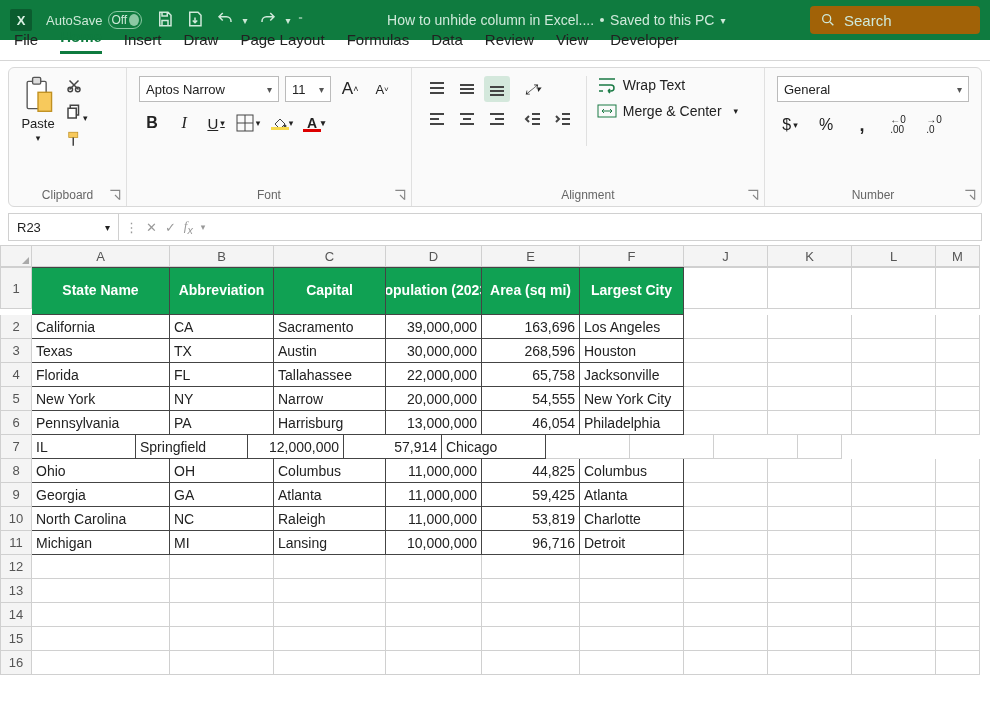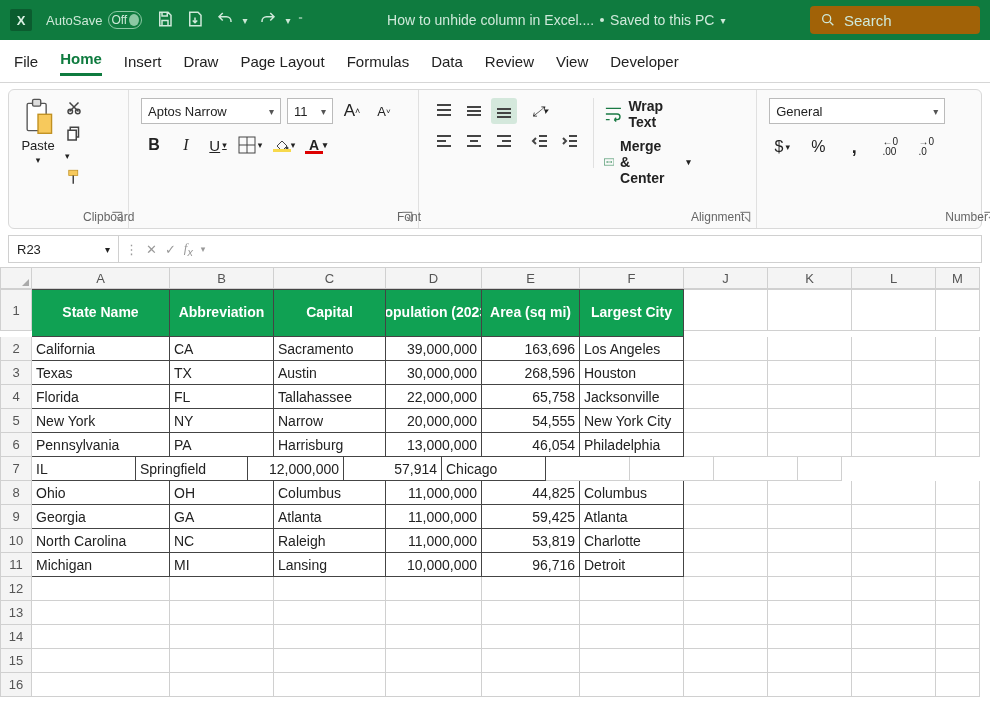--- a/index.html
+++ b/index.html
@@ -13,27 +13,27 @@
   .toggle-knob { width:12px; height:12px; background:#8cc9a4; border-radius:50%; }
   .qat { display:flex; gap:12px; align-items:center; }
   .qat svg, .qat .icon { width:18px; height:18px; fill:#cfe9da; color:#cfe9da; }
   .chev { font-size:10px; margin-left:-4px;}
   .title-text { flex:1; text-align:center; font-size:14px; color:#cfe9da; display:flex; gap:6px; align-items:center; justify-content:center;}
   .title-text .dot { width:4px;height:4px;background:#cfe9da;border-radius:50%;}
   .search-pill { background:#a16207; border-radius:4px; height:28px; min-width:170px; display:flex; align-items:center; padding:0 10px; gap:8px; color:#cfe9da; font-size:15px;}
   .search-pill svg { width:16px; height:16px; stroke:#cfe9da; fill:none; stroke-width:2;}
 
   
-  .tabsbar { height:43px; display:flex; align-items:flex-end; padding:6px 14px; gap:22px; font-size:15px; color:#222; border-bottom:1px solid #d6d6d6;}
+  .tabsbar { height:21px; display:flex; align-items:flex-end; padding:6px 14px; gap:22px; font-size:15px; color:#222; border-bottom:1px solid #d6d6d6;}
   .tabsbar .tab { padding:8px 0 6px 0; cursor:pointer; }
   .tabsbar .tab.active { font-weight:600; border-bottom:3px solid #0f7b3f; color:#0f7b3f;}
 
   
   .ribbon { height:140px; background:#fafafa; border:1px solid #d9d9d9; margin:6px 8px; border-radius:6px; display:flex; }
-  .group { border-right:1px solid #e0e0e0; padding:8px 12px 4px 12px; display:flex; flex-direction:row; height:100%; position:relative;}
+  .group { border-right:1px solid #e0e0e0; padding:8px 12px 4px 12px; display:flex; flex-direction:column; height:100%; position:relative;}
   .group-label { font-size:12px; color:#666; text-align:center; margin-top:auto; padding-top:4px;}
   .group-body { display:flex; gap:10px; align-items:flex-start; flex:1;}
   .dialog-launcher { position:absolute; bottom:4px; right:4px; width:14px; height:14px; }
   .dialog-launcher svg { width:100%; height:100%; fill:#888;}
 
   .clipboard-left { display:flex; flex-direction:column; align-items:center; gap:2px;}
   .paste-icon { width:34px; height:38px; }
   .small-col { display:flex; flex-direction:column; gap:6px; }
   .small-col svg, .small-col .ic { width:18px; height:18px; }
 
@@ -45,23 +45,23 @@
   .btn { width:26px; height:26px; display:flex; align-items:center; justify-content:center; border-radius:3px;}
   .underline-color { width:18px; height:3px; background:#d00; margin-top:-2px;}
   .under-y { width:18px; height:3px; background:#f7d94c; margin-top:-2px;}
 
   .align-group .grid3 { display:grid; grid-template-columns:repeat(3,26px); grid-template-rows:repeat(2,26px); gap:4px;}
   .align-ic svg { width:18px;height:18px; stroke:#444; stroke-width:2; fill:none;}
   .orient { display:flex; flex-direction:column; gap:4px; margin-left:4px;}
   .indent { display:flex; gap:4px;}
 
   .wrap-merge { display:flex; flex-direction:column; gap:8px; }
-  .wrap-row { display:flex; align-items:center; gap:6px; font-size:14px;font-weight:bold;}
-
-  .num-fmt { width:176px;}
+  .wrap-row { display:flex; align-items:center; gap:6px; font-size:14px;}
+
+  .num-fmt { width:192px;}
   .num-row { display:flex; gap:10px; align-items:center; margin-top:10px;}
 
   
   .fxbar { height:28px; border:1px solid #d0d0d0; margin:0 8px; display:flex; align-items:center; font-size:13px;}
   .namebox { width:110px; border-right:1px solid #d0d0d0; height:100%; display:flex; align-items:center; padding:0 8px; gap:4px;}
   .namebox .arrow { margin-left:auto; font-size:10px;}
   .fx-icons { display:flex; gap:8px; padding:0 6px; color:#999; align-items:center;}
   .fx-input { flex:1; padding:0 6px; height:100%; border:none; outline:none;}
 
   

